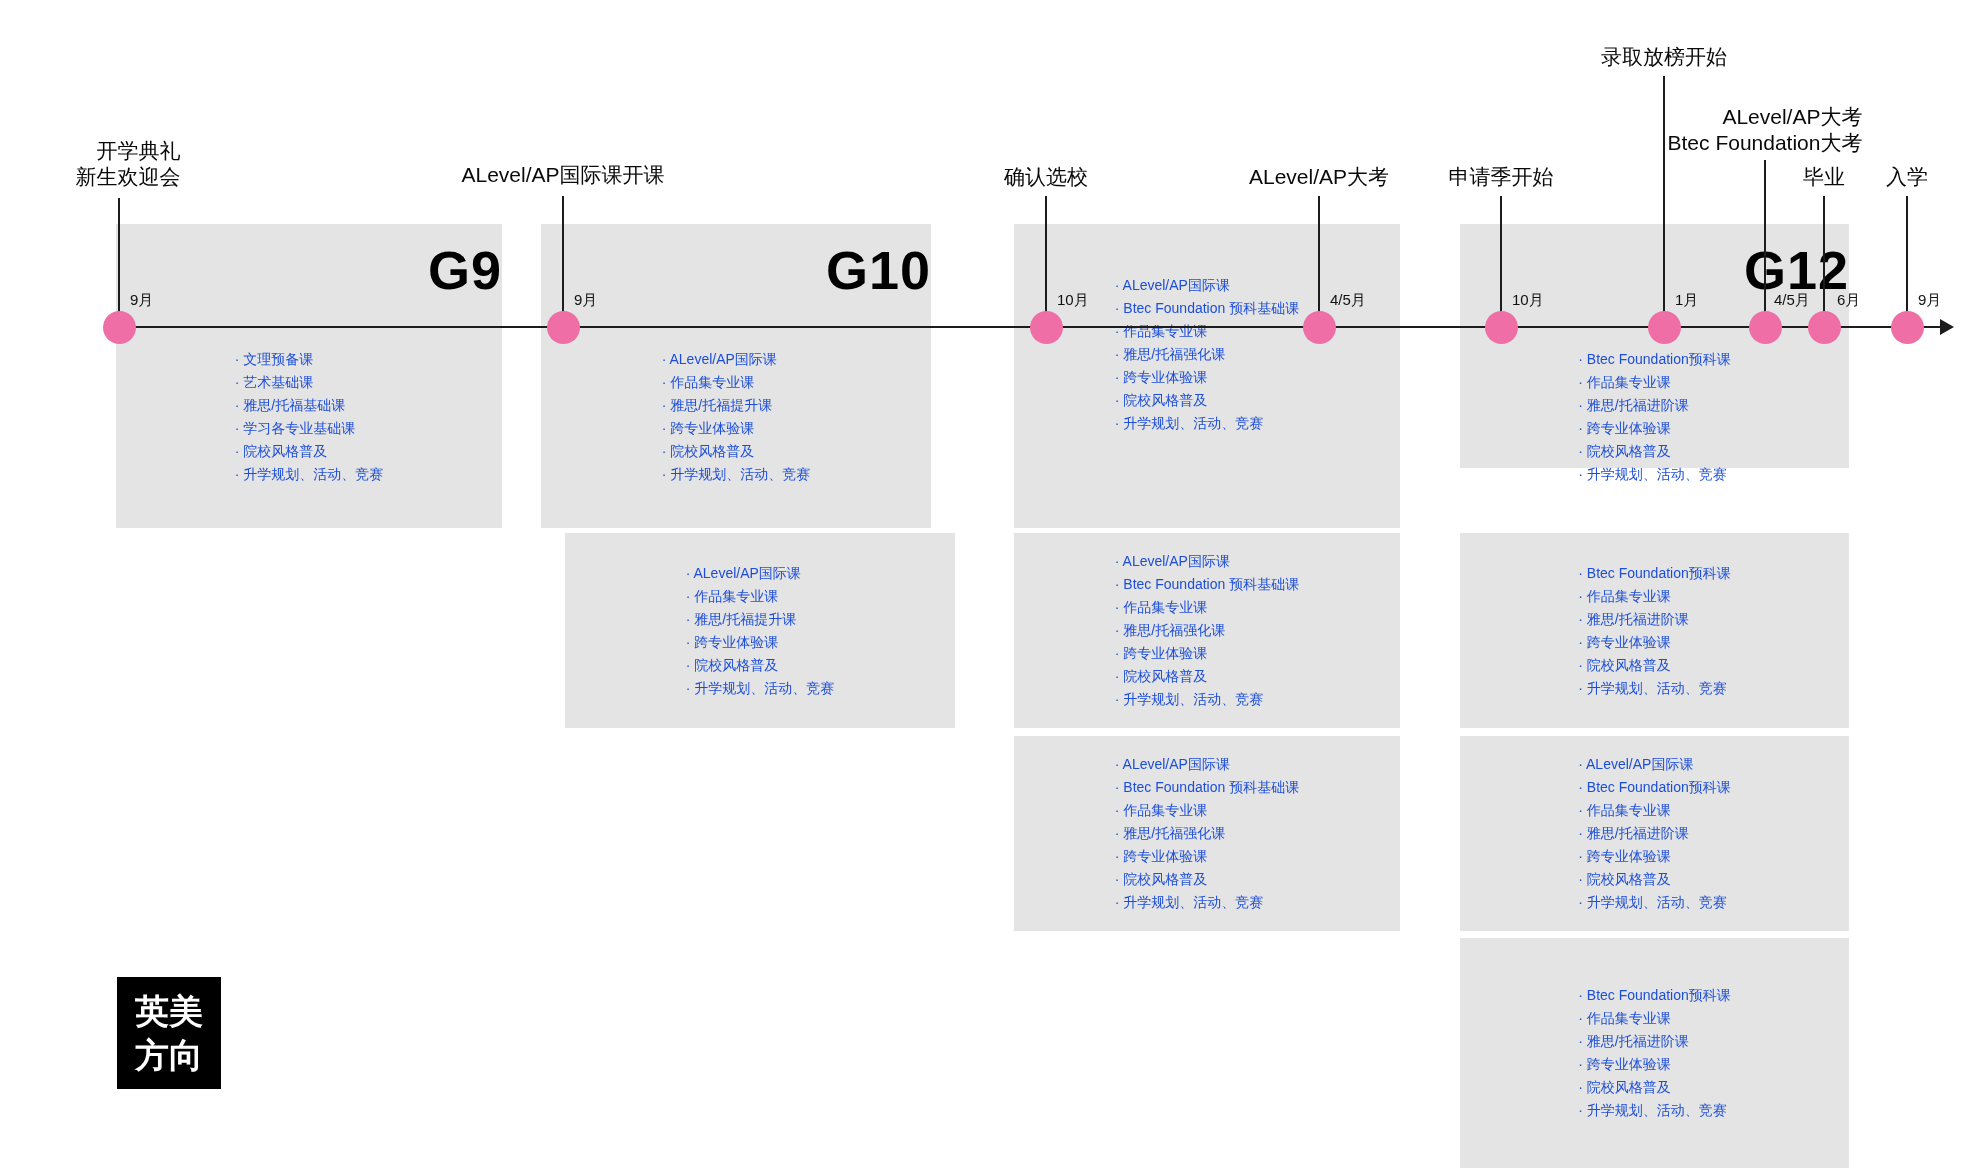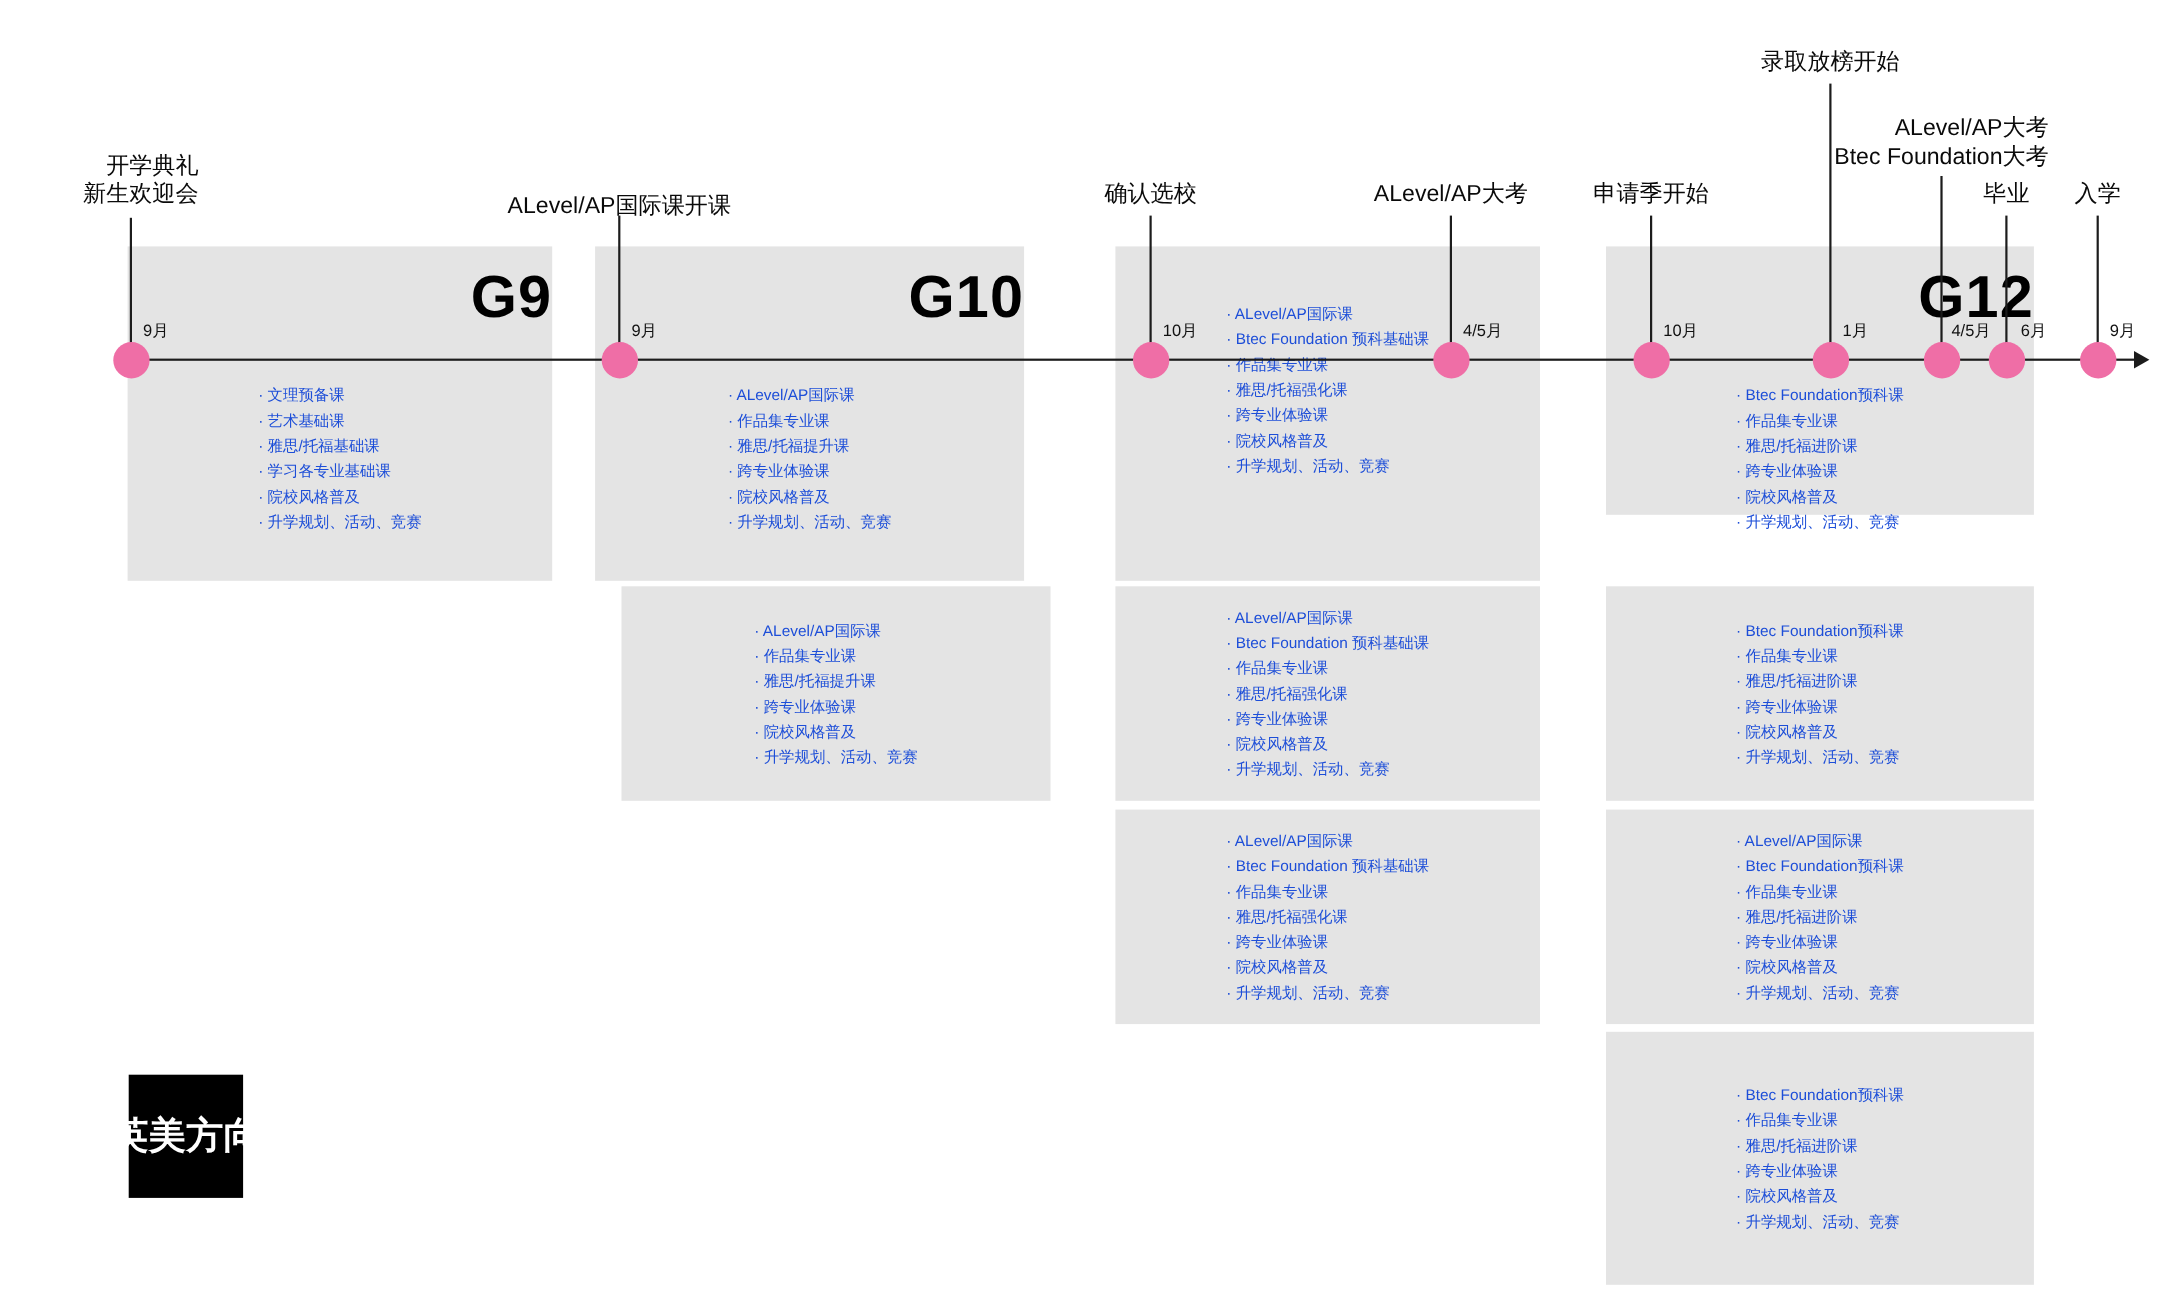--- a/index.html
+++ b/index.html
@@ -33,21 +33,21 @@
     border-radius:50%;background:var(--pink,#ef6ea6);z-index:4;
   }
   .month{position:absolute;top:291px;font-size:15px;z-index:4;white-space:nowrap;color:#111;}
   .event-label{
     position:absolute;transform:translateX(-50%);text-align:center;
     font-size:21px;line-height:26px;z-index:5;color:#0a0a0a;
   }
   .event-label span{display:block;white-space:nowrap;text-align:right;}
   .badge{
     position:absolute;left:117px;top:977px;width:104px;height:112px;background:#000;color:#fff;
-    display:flex;flex-direction:row;align-items:center;justify-content:center;
+    display:flex;flex-direction:column;align-items:center;justify-content:center;
     font-size:34px;font-weight:700;line-height:44px;z-index:2;
   }
   .badge span{display:block;white-space:nowrap;}
 </style>
 </head>
 <body>
 
 <div class="canvas">
 
   <div class="gradebox box-with-title" style="left:116px;top:224px;width:386px;height:304px">
@@ -165,21 +165,21 @@
   <div class="arrow"></div>
 
   <div class="event-label" style="left:128px;top:138px">
     <span>开学典礼</span>
       <span>新生欢迎会</span>
   </div>
   <div class="vline" style="left:119px;top:198px;height:129px"></div>
   <div class="dot" style="left:119px"></div>
   <div class="month" style="left:130px">9月</div>
 
-  <div class="event-label" style="left:563px;top:175px">
+  <div class="event-label" style="left:563px;top:162px">
     <span>ALevel/AP国际课开课</span>
   </div>
   <div class="vline" style="left:563px;top:196px;height:131px"></div>
   <div class="dot" style="left:563px"></div>
   <div class="month" style="left:574px">9月</div>
 
   <div class="event-label" style="left:1046px;top:164px">
     <span>确认选校</span>
   </div>
   <div class="vline" style="left:1046px;top:196px;height:131px"></div>

